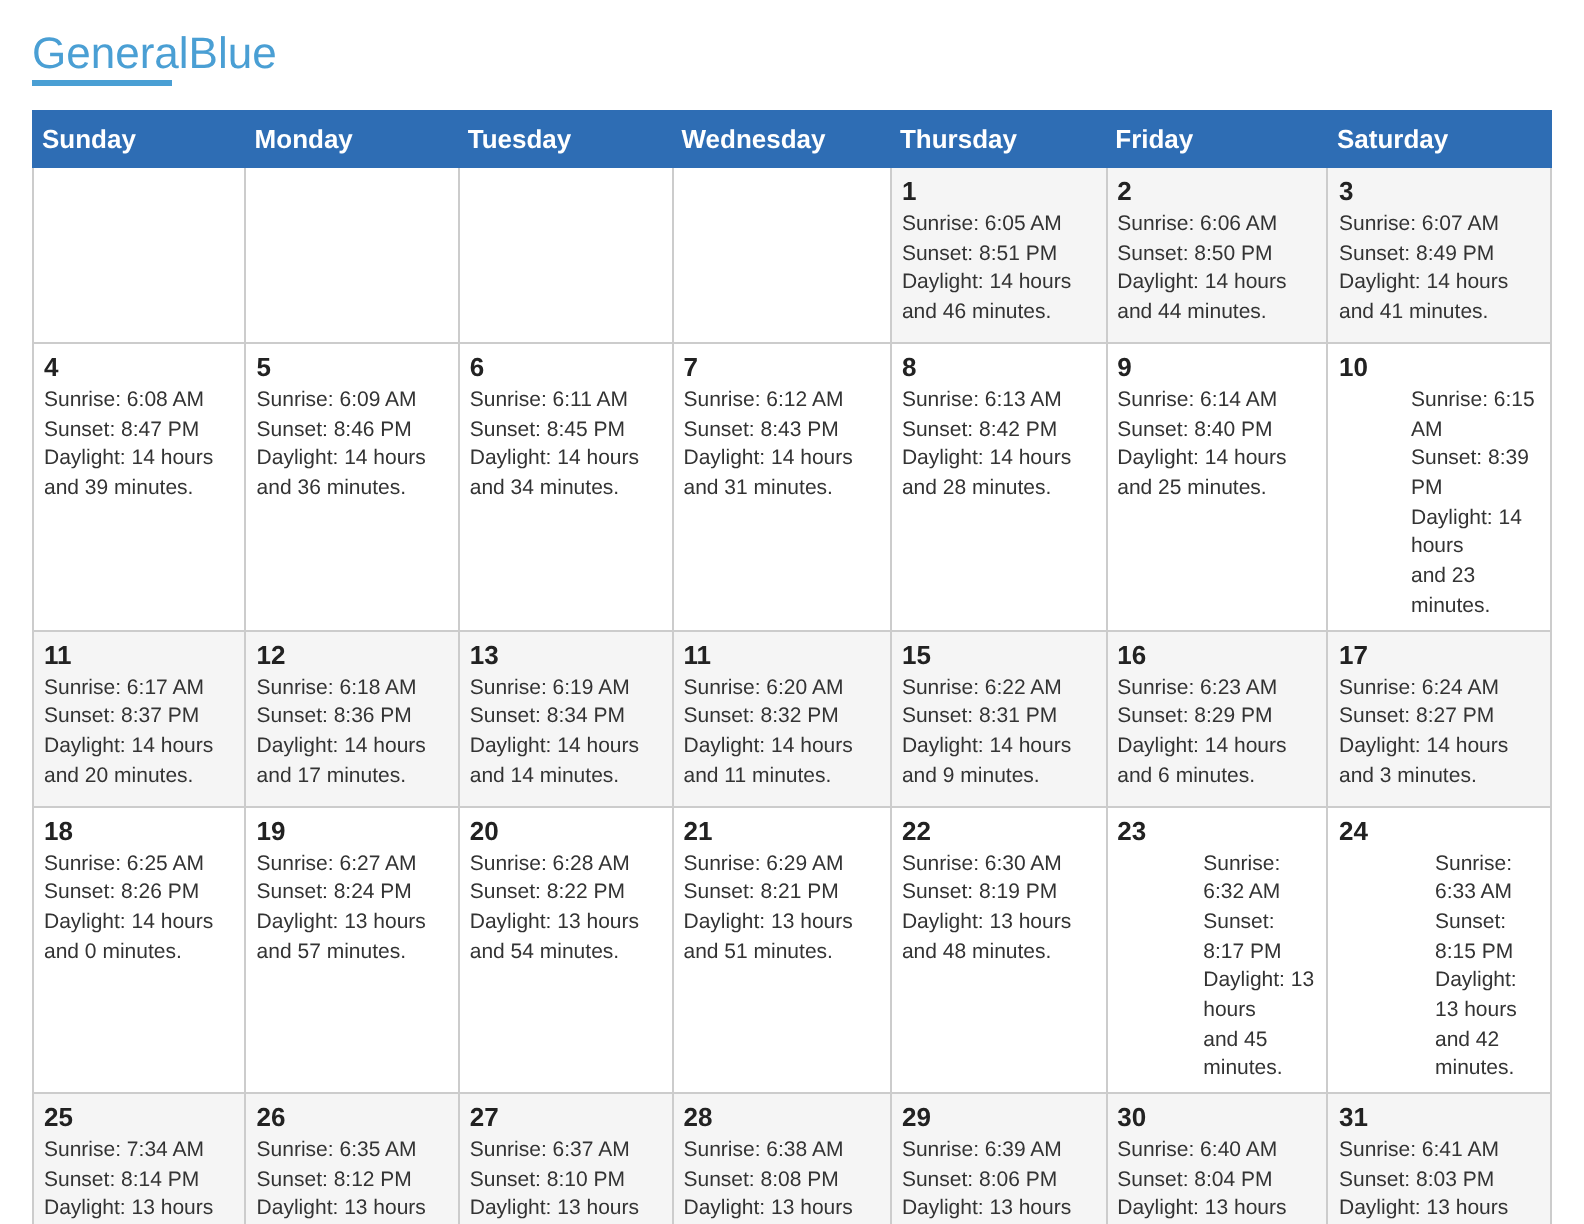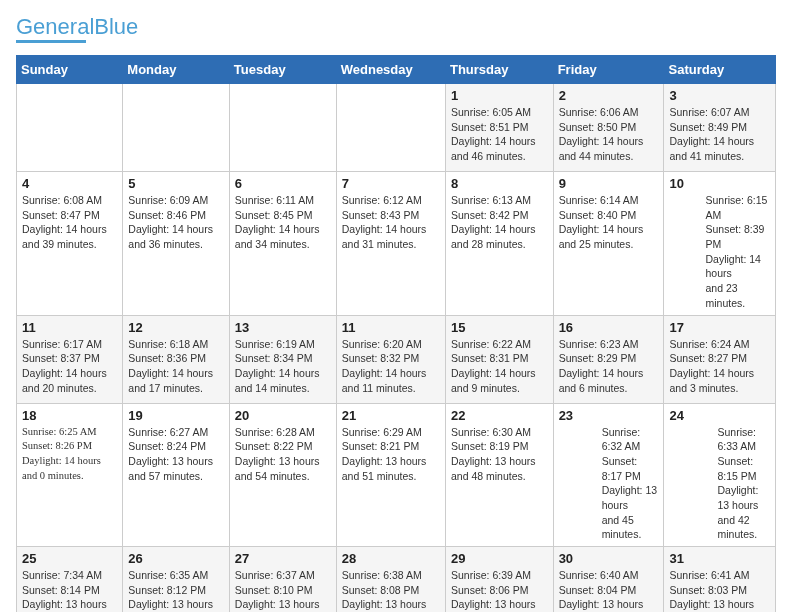--- a/index.html
+++ b/index.html
@@ -244,21 +244,21 @@
           <div class="day-number">17</div>
           <div class="day-info" style="white-space: pre-line;">Sunrise: 6:24 AM
 Sunset: 8:27 PM
 Daylight: 14 hours
 and 3 minutes.</div>
         </td>
       </tr>
       <tr>
         <td style="background: rgb(255, 255, 255);">
           <div class="day-number">18</div>
-          <div class="day-info" style="white-space: pre-line; font-family: Liberation Serif, serif;">Sunrise: 6:25 AM
+          <div class="day-info" style="white-space: pre-line;">Sunrise: 6:25 AM
 Sunset: 8:26 PM
 Daylight: 14 hours
 and 0 minutes.</div>
         </td>
         <td style="background: rgb(255, 255, 255);">
           <div class="day-number">19</div>
           <div class="day-info" style="white-space: pre-line;">Sunrise: 6:27 AM
 Sunset: 8:24 PM
 Daylight: 13 hours
 and 57 minutes.</div>

